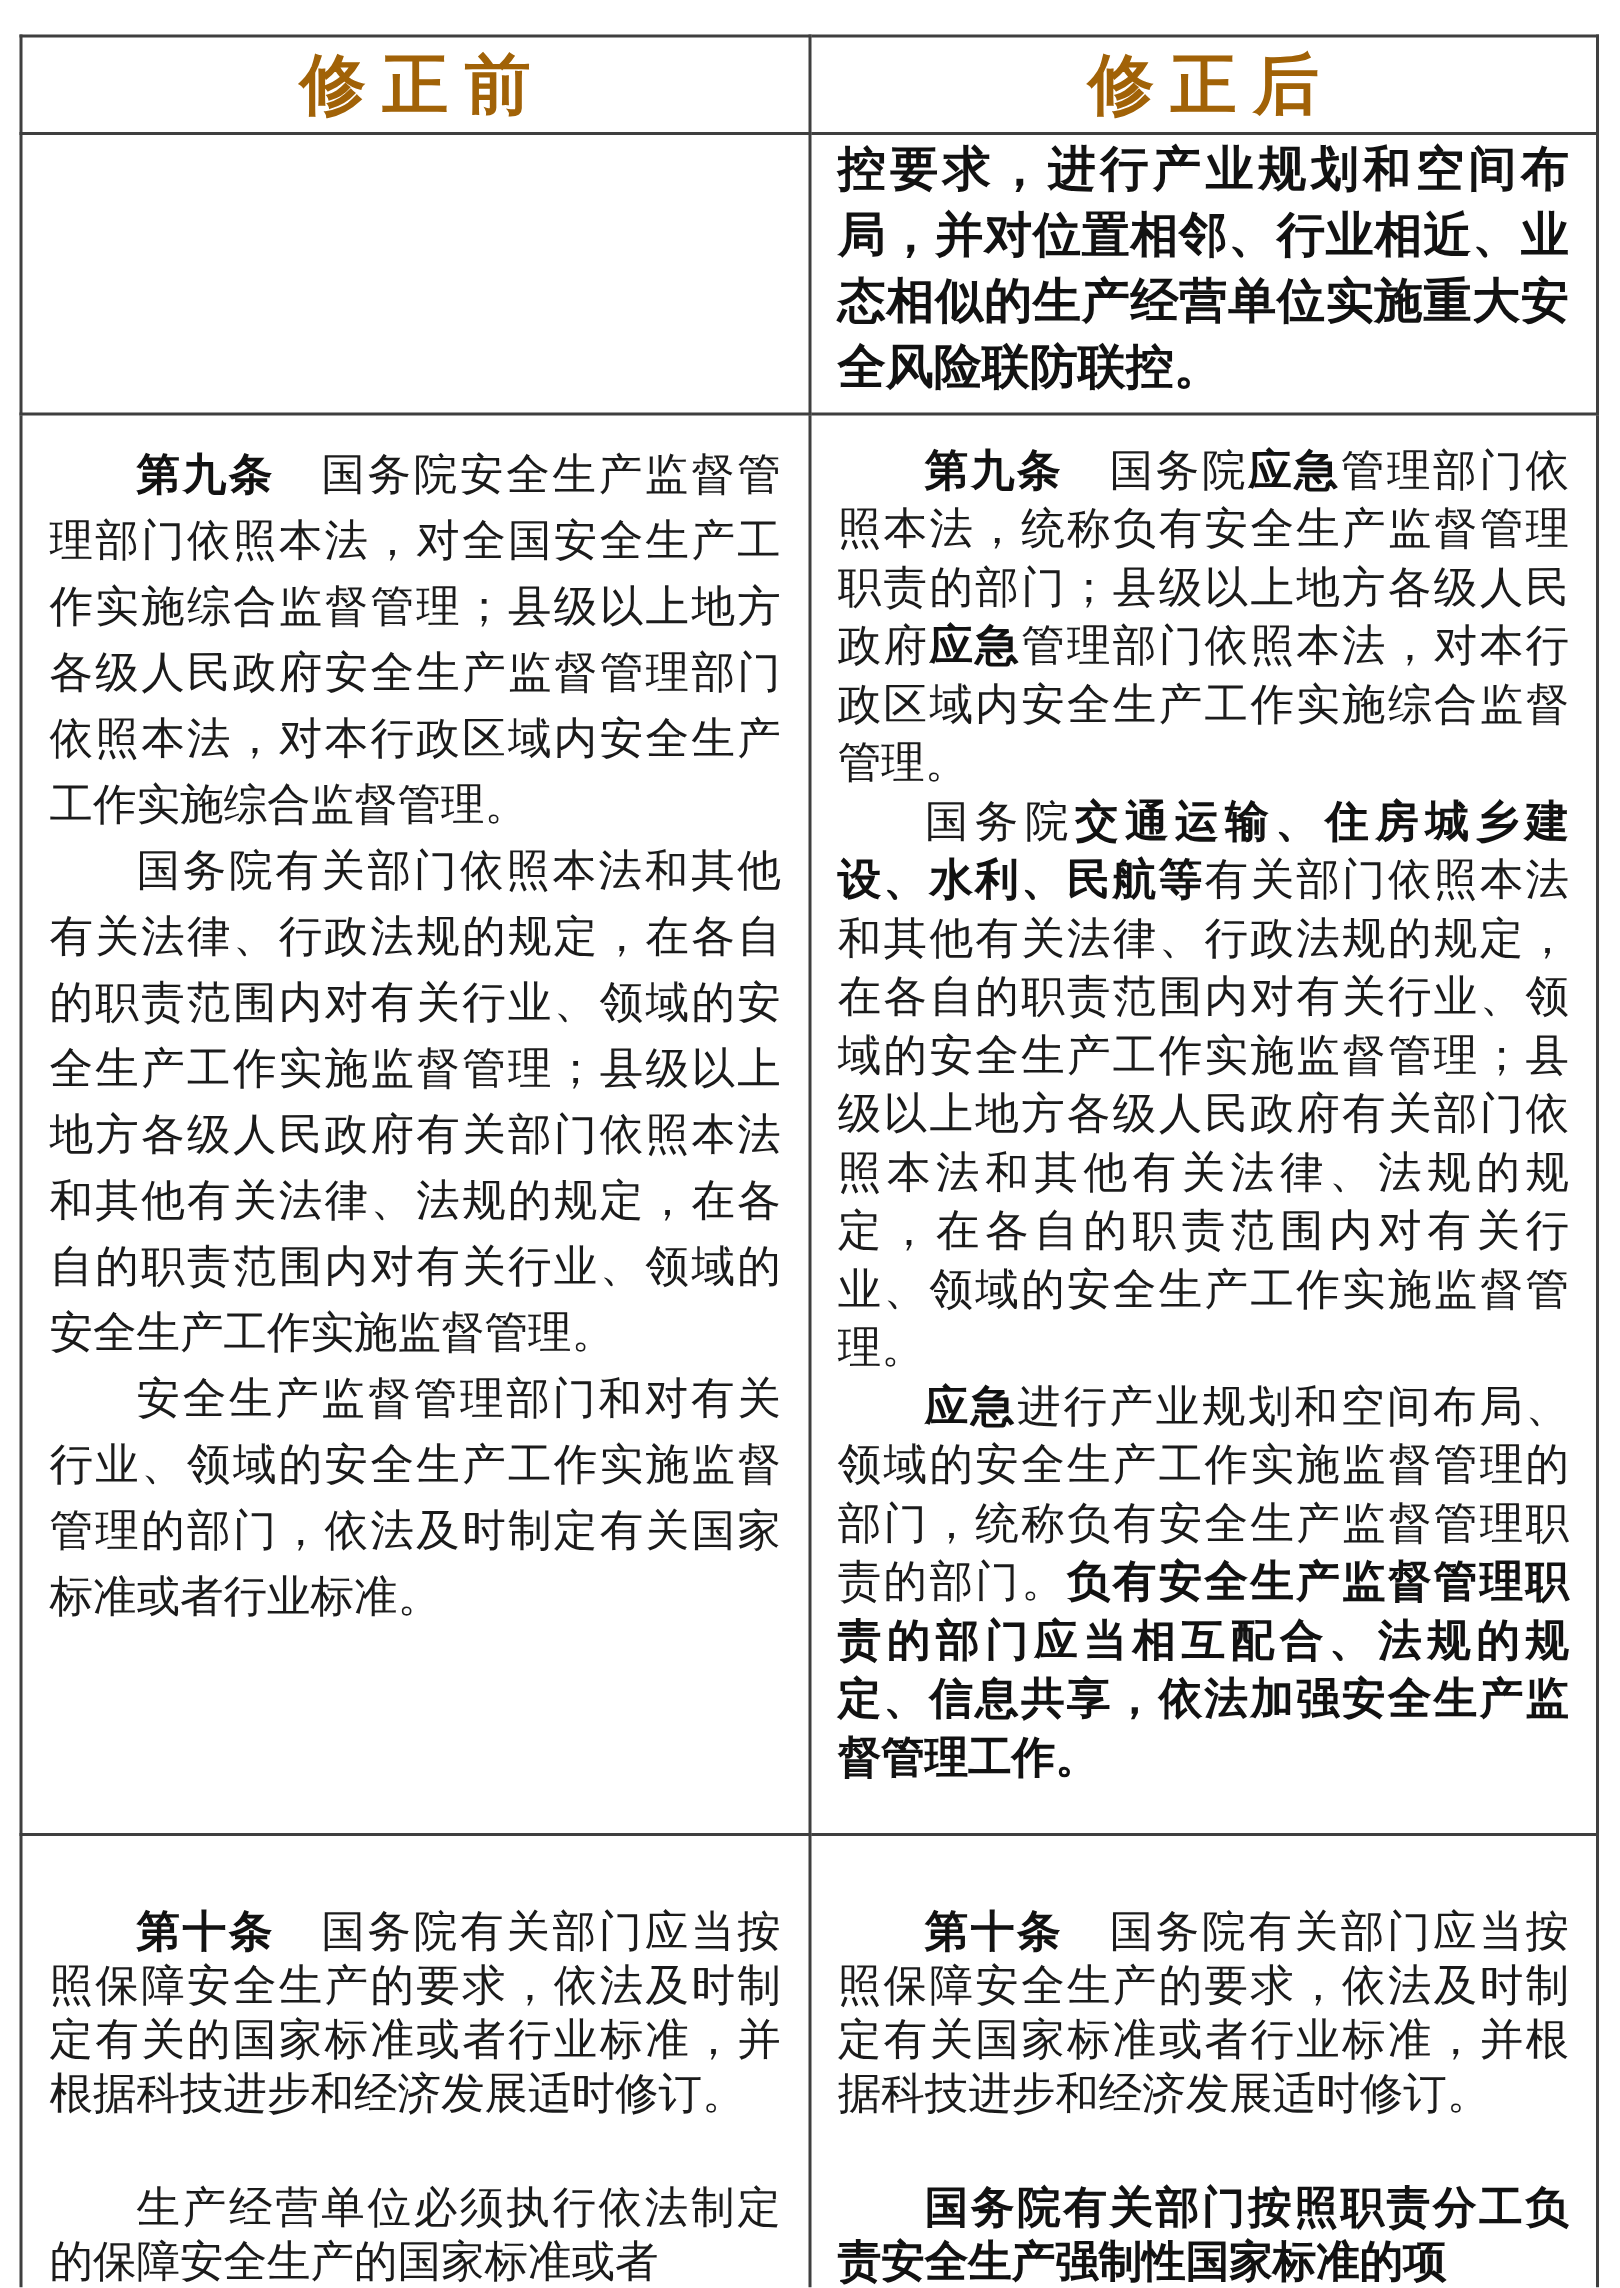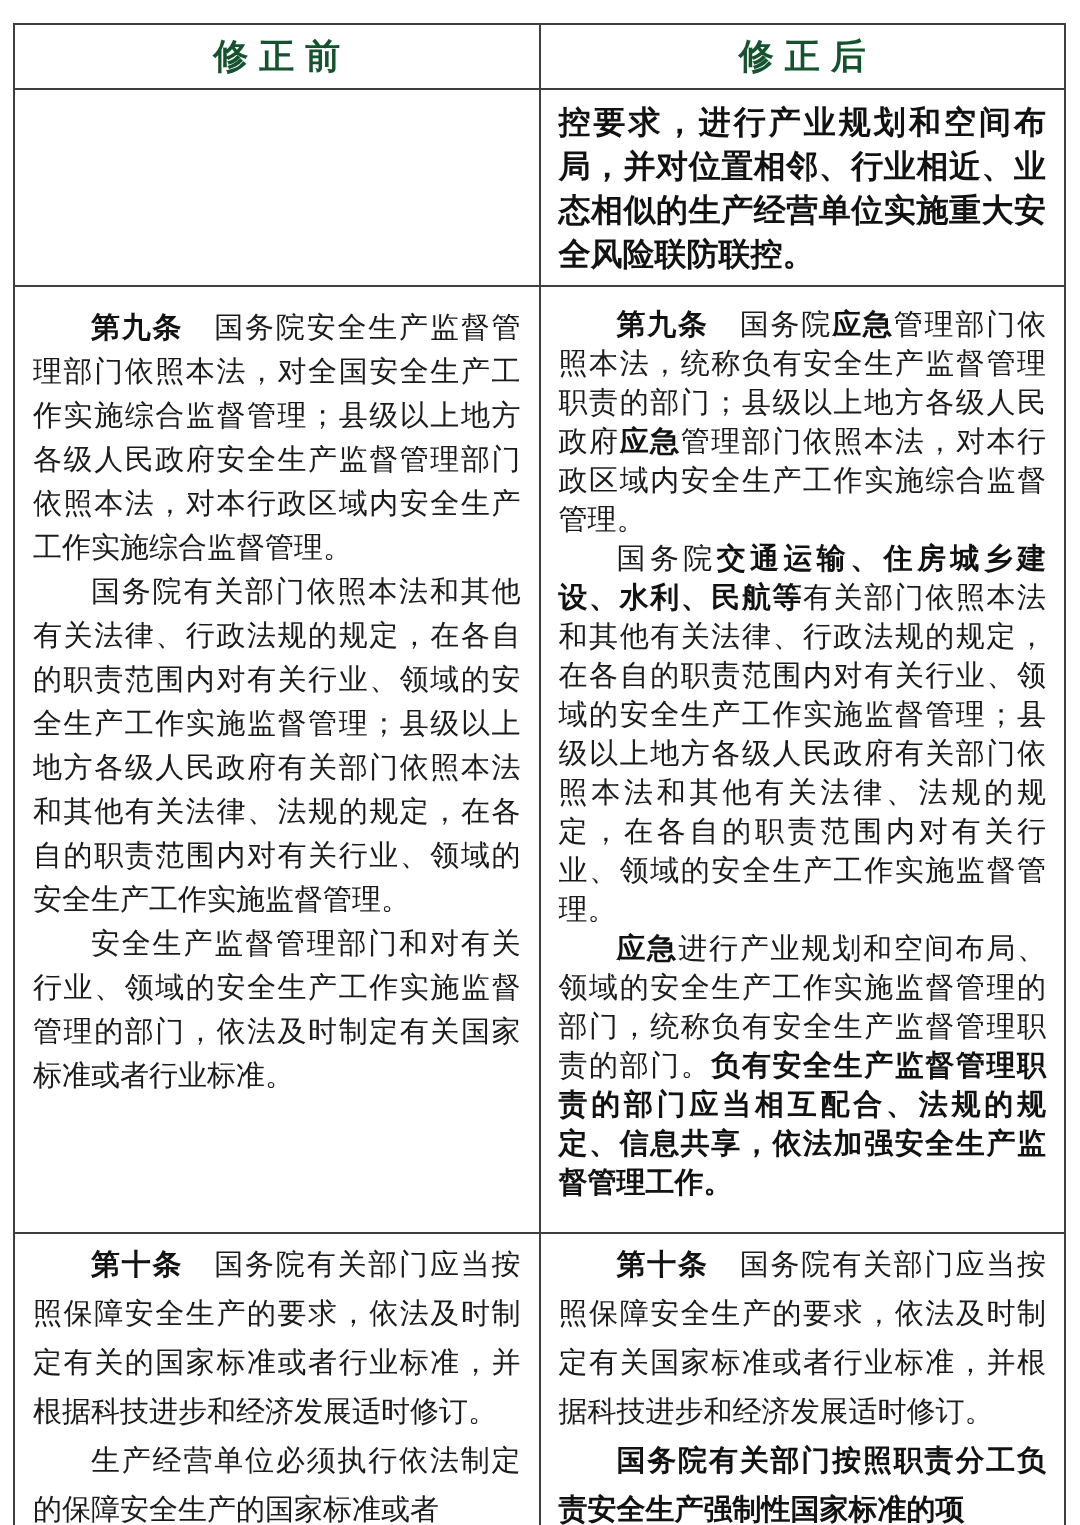--- a/index.html
+++ b/index.html
@@ -30,38 +30,38 @@
     padding: 0 18px;
     overflow: hidden;
   }
   .cmp th {
     height: 63px;
     padding: 0;
     vertical-align: middle;
     text-align: center;
     font-family: "Liberation Sans", "DejaVu Sans", sans-serif;
     font-weight: bold;
-    font-size: 35px;
+    font-size: 44px;
     letter-spacing: 11px;
     text-indent: 11px;
-    color: #14532d;
+    color: #a16207;
   }
-  tbody tr:nth-child(1) td { height: 185px; padding-top: 10px; }
+  tbody tr:nth-child(1) td { height: 185px; padding-top: 0; }
   tbody tr:nth-child(2) td { height: 927px; padding-top: 18px; }
   tbody tr:nth-child(3) td { height: 292px; padding-top: 6px; }
   .cmp p {
     margin: 0;
     font-size: 29px;
     line-height: 44px;
     text-align: justify;
     text-justify: inter-character;
   }
   .cmp p.indent { text-indent: 2em; }
   td.dense p { line-height: 39px; }
-  tbody tr:nth-child(3) td p { line-height: 49px; }
+  tbody tr:nth-child(3) td p { line-height: 36px; margin-top: 40px; }
   .b {
     font-family: "Liberation Sans", "DejaVu Sans", sans-serif;
     font-weight: bold;
     color: #121212;
   }
   td.lead p { font-size: 32px; }
 </style>
 </head>
 <body>
 

